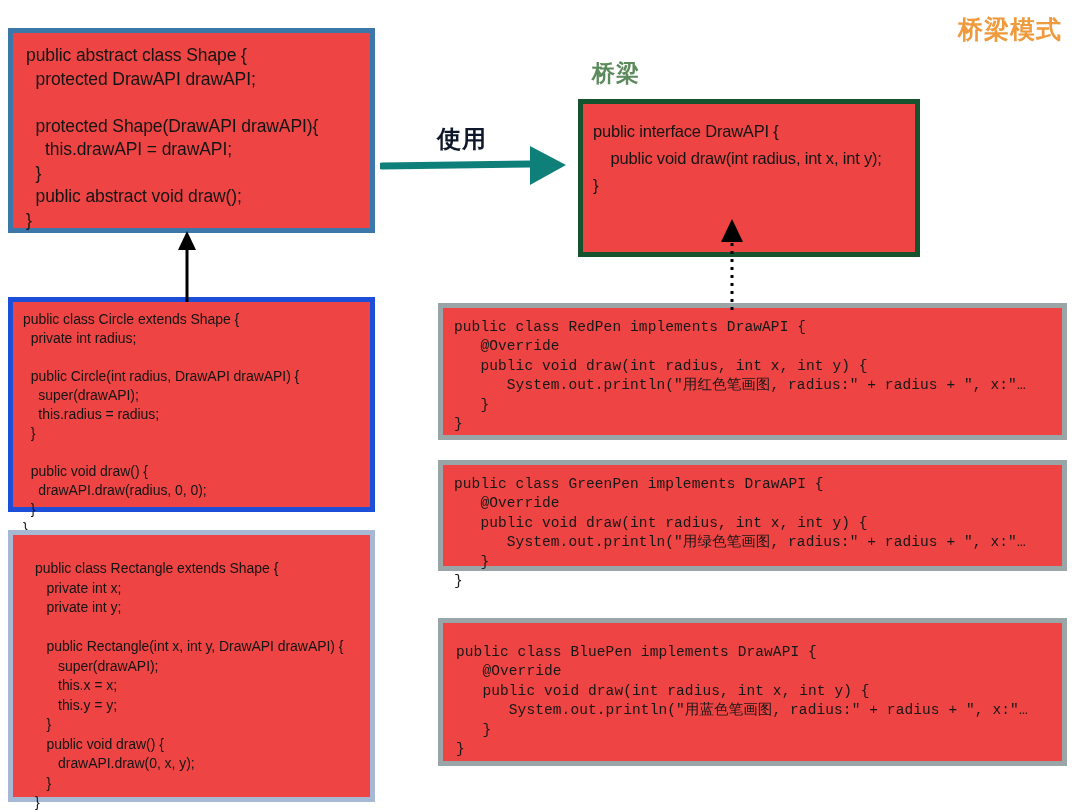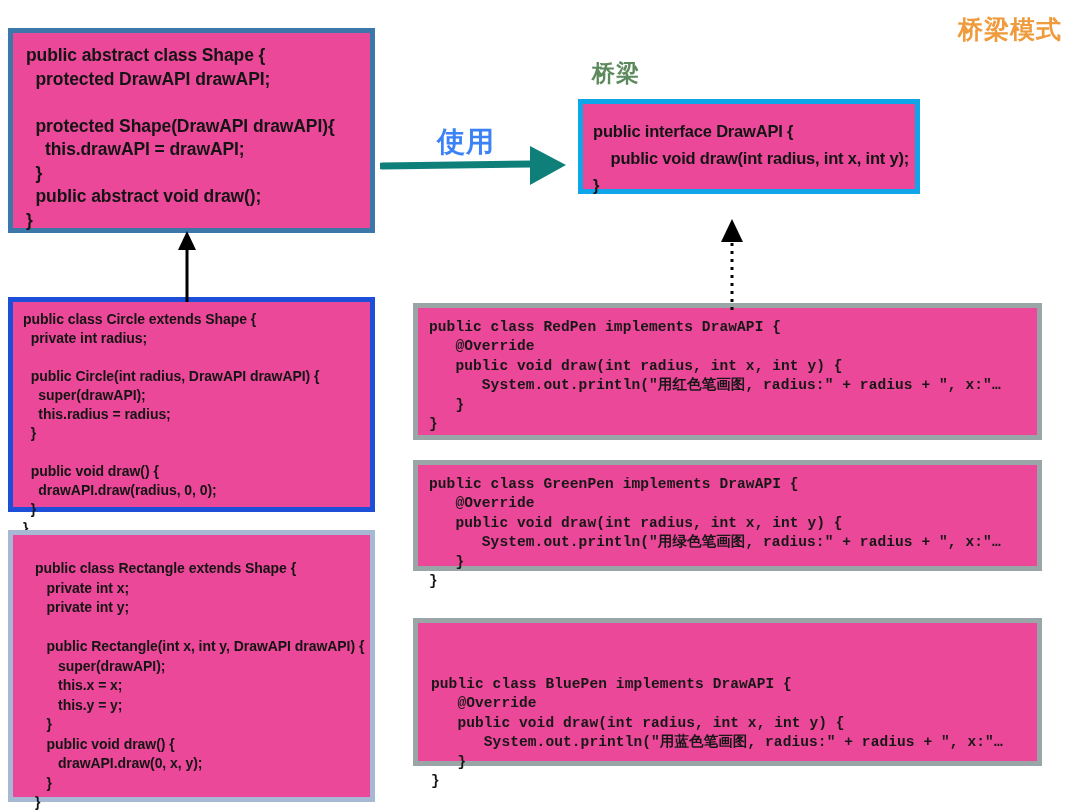--- a/index.html
+++ b/index.html
@@ -16,23 +16,22 @@
     color: #1a1a1a;
   }
   .canvas {
     position: absolute;
     inset: 0;
   }
 
   
   .box {
     position: absolute;
-    background: #ec4899;
+    background: #ef4444;
     box-sizing: border-box;
-    font-weight: bold;
   }
   .box .code {
     white-space: pre;
     margin: 0;
   }
 
   
   .box-shape {
     left: 8px;
     top: 28px;
@@ -81,51 +80,51 @@
     letter-spacing: -0.05px;
     padding: 24px 0 0 22px;
     color: #141414;
   }
 
   
   .box-drawapi {
     left: 578px;
     top: 99px;
     width: 342px;
-    height: 95px;
-    border: 5px solid #0ea5e9;
+    height: 158px;
+    border: 5px solid #14532d;
   }
   .box-drawapi .code {
     font-family: "Liberation Sans", sans-serif;
     font-size: 16.5px;
     line-height: 27px;
     letter-spacing: -0.2px;
     padding: 14px 0 0 10px;
     color: #141414;
   }
 
   
   .box-pen {
-    left: 413px;
+    left: 438px;
     width: 629px;
     border: 5px solid #9aa5a8;
   }
   .box-pen .code {
     font-family: "Liberation Mono", monospace;
     font-size: 14.5px;
     line-height: 19.4px;
     letter-spacing: 0.1px;
     color: #171717;
   }
   .box-redpen   { top: 303px; height: 137px; }
   .box-redpen   .code { padding: 10px 0 0 11px; }
   .box-greenpen { top: 460px; height: 111px; }
   .box-greenpen .code { padding: 10px 0 0 11px; }
   .box-bluepen  { top: 618px; height: 148px; }
-  .box-bluepen  .code { padding: 20px 0 0 13px; margin-top: 32px; }
+  .box-bluepen  .code { padding: 20px 0 0 13px; }
 
   
   .label {
     position: absolute;
     font-family: "Liberation Sans", sans-serif;
     font-weight: bold;
     white-space: nowrap;
   }
   .label-title {
     right: 18px;
@@ -138,22 +137,22 @@
     left: 582px;
     top: 58px;
     font-size: 23px;
     color: #5d8a5c;
     letter-spacing: 1px;
     margin-left: 10px;
   }
   .label-uses {
     left: 437px;
     top: 123px;
-    font-size: 28px;
-    color: #3b82f6;
+    font-size: 24px;
+    color: #0f172a;
     letter-spacing: 1px;
   }
 
   
   .connector {
     position: absolute;
   }
   .conn-uses {
     left: 380px;
     top: 140px;

